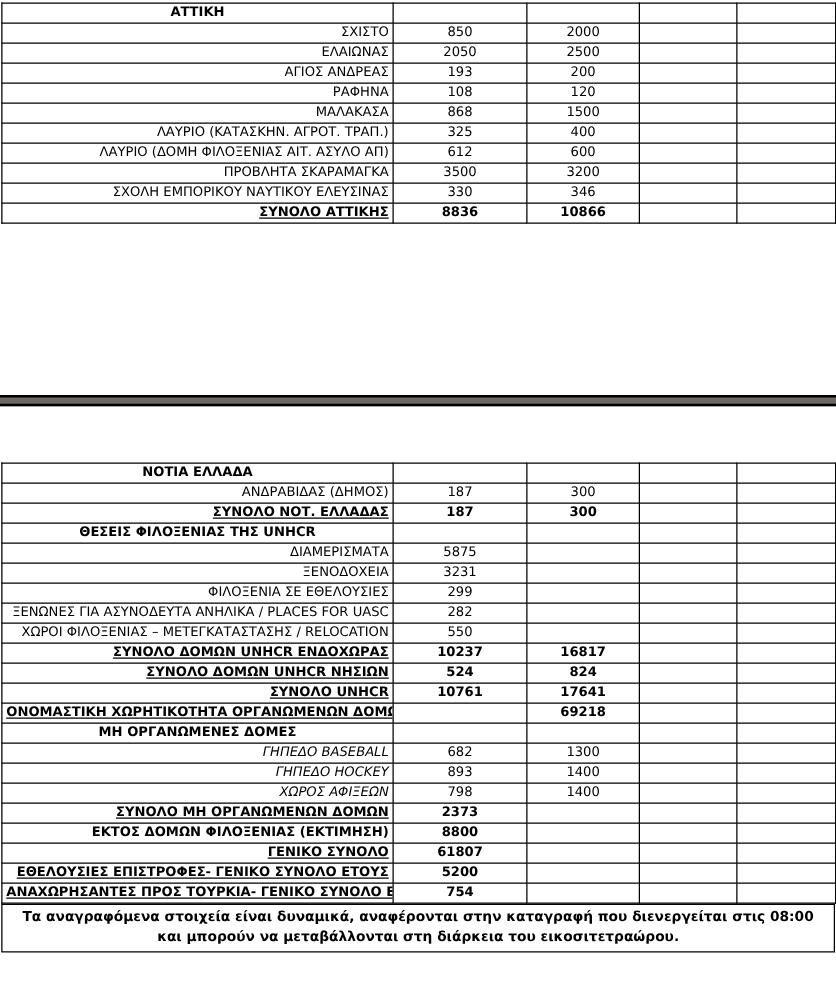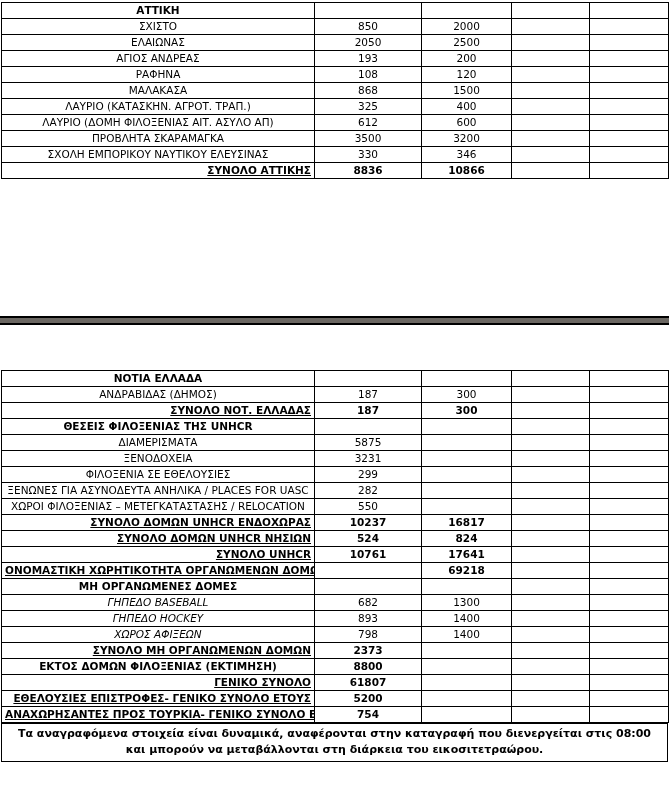--- a/index.html
+++ b/index.html
@@ -42,21 +42,21 @@
     overflow: hidden;
   }
 
   
   col.c-name { width: 313px; }
   col.c-v1   { width: 107px; }
   col.c-v2   { width: 90px; }
   col.c-v3   { width: 78px; }
   col.c-v4   { width: 79px; }
 
-  .l  { text-align: center; }
+  .l  { text-align: right; }
   .r  { text-align: right; text-decoration: underline; }
   .c  { text-align: center; }
   .b  { font-weight: bold; }
   .it { font-style: italic; }
 
   .big { font-size: 12.5px; }
 
   
   .tb-top td    { border-top-width: 2px; }
   .tb-bottom td { border-bottom-width: 2px; }

